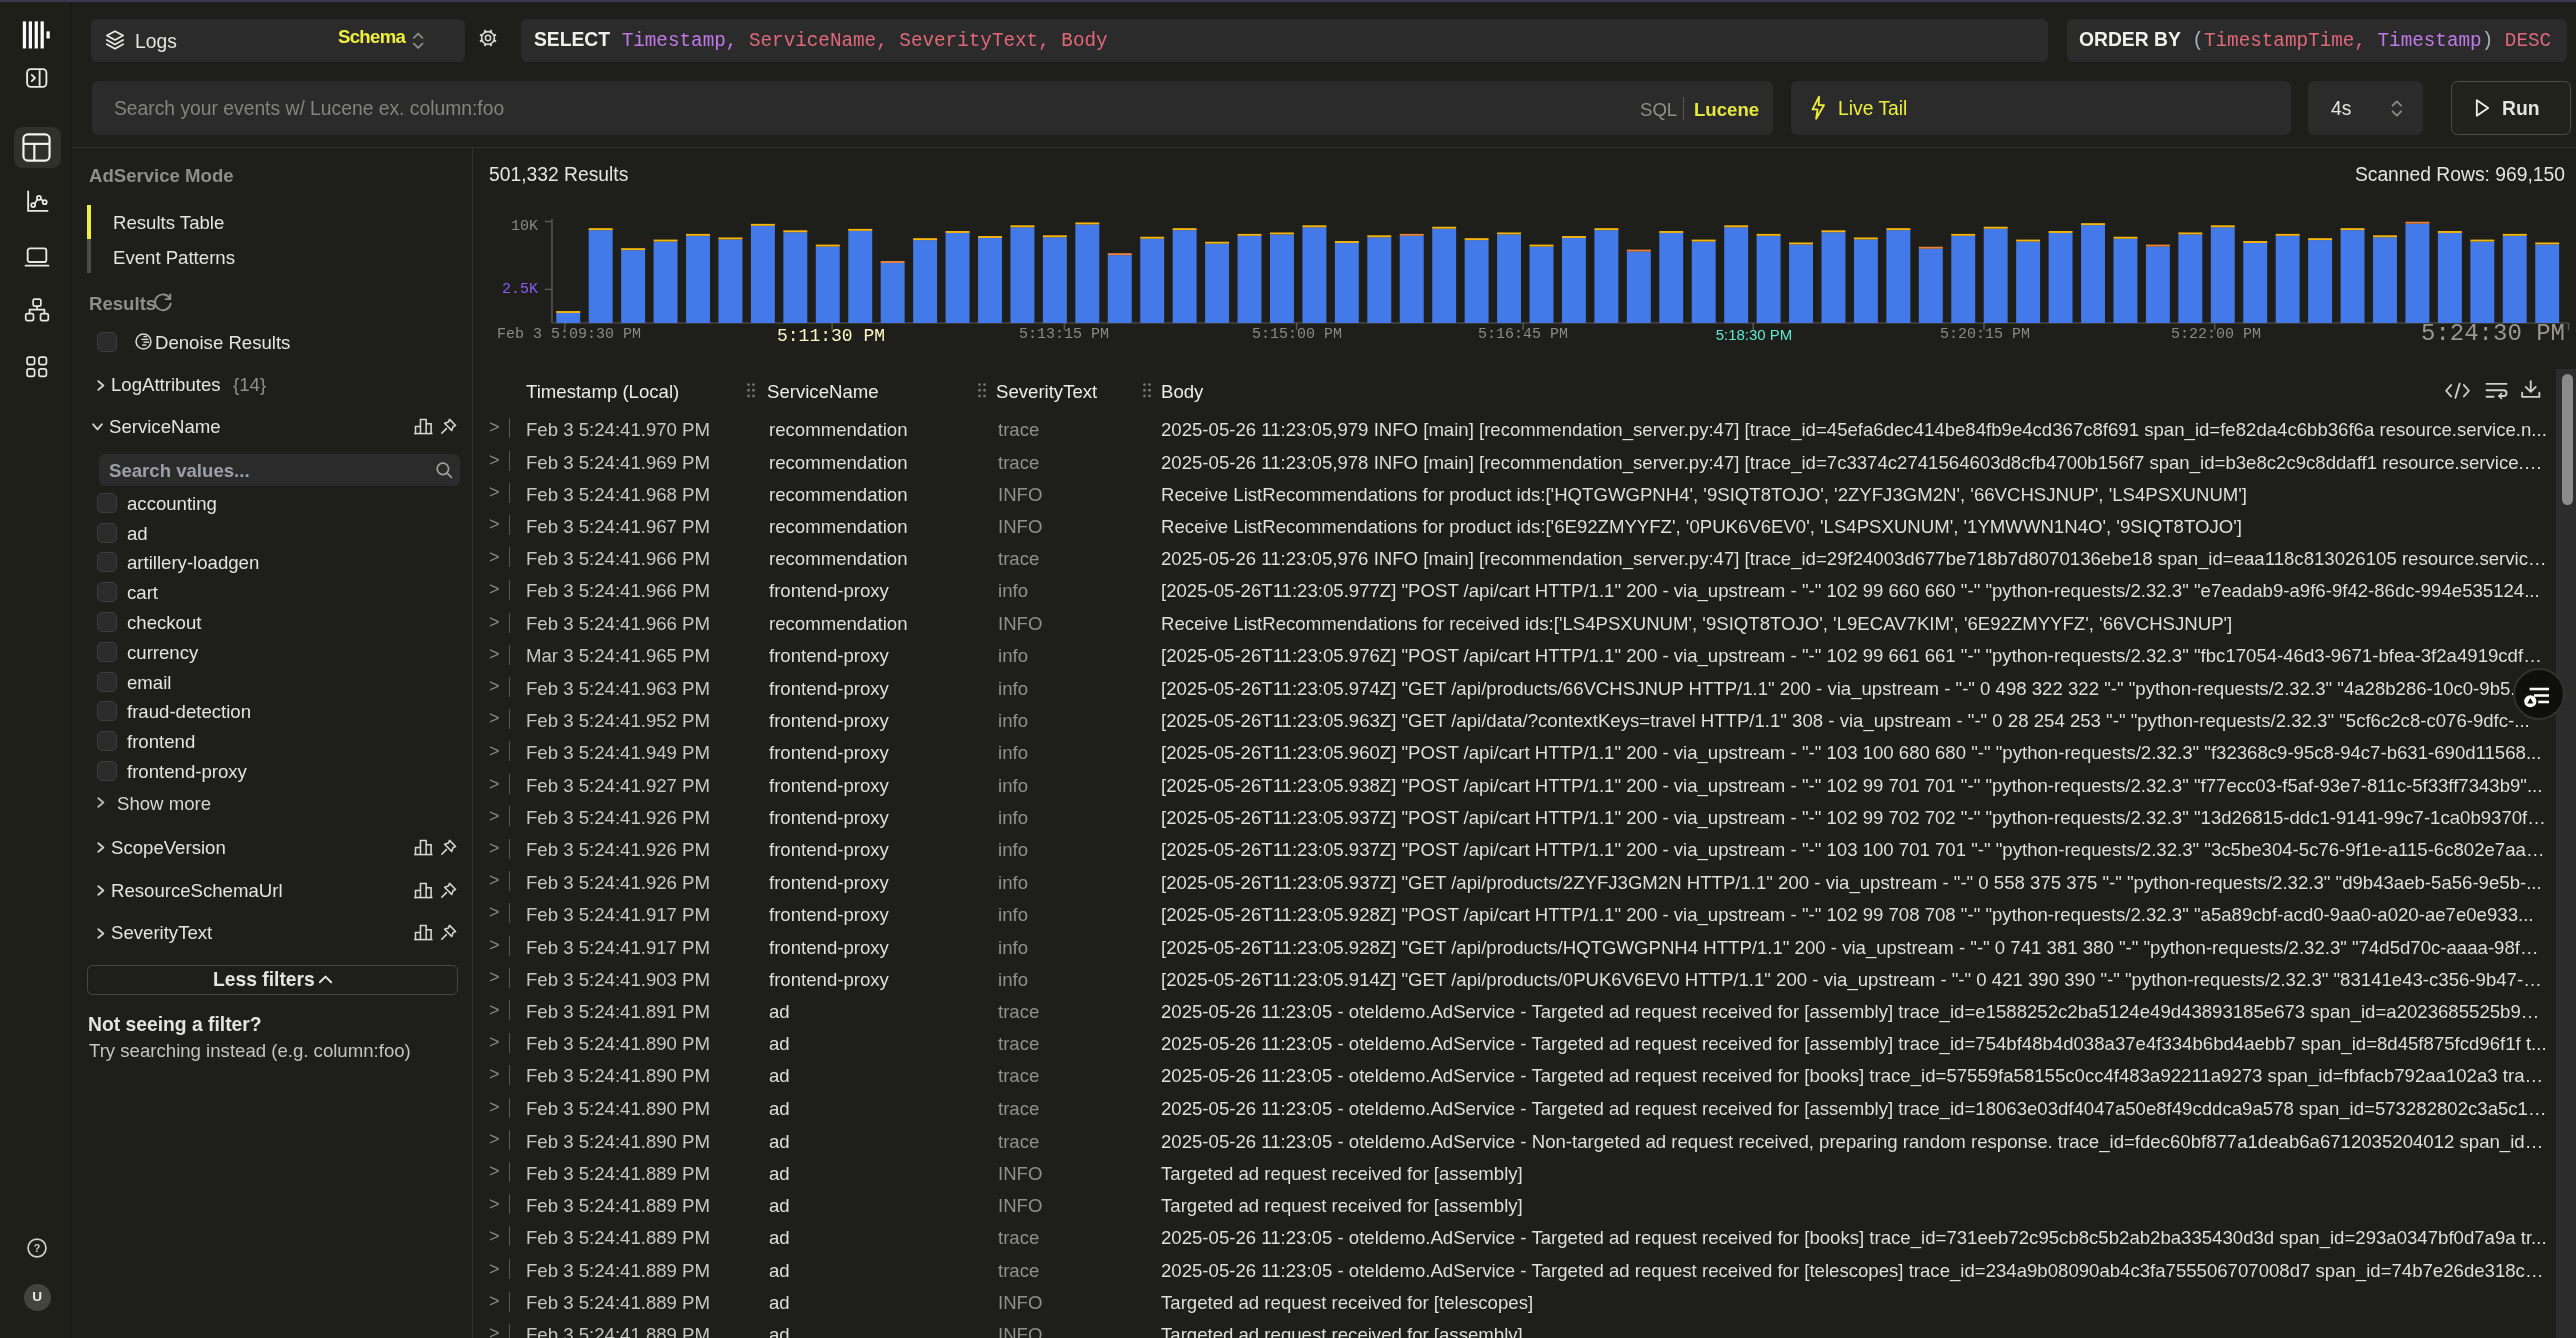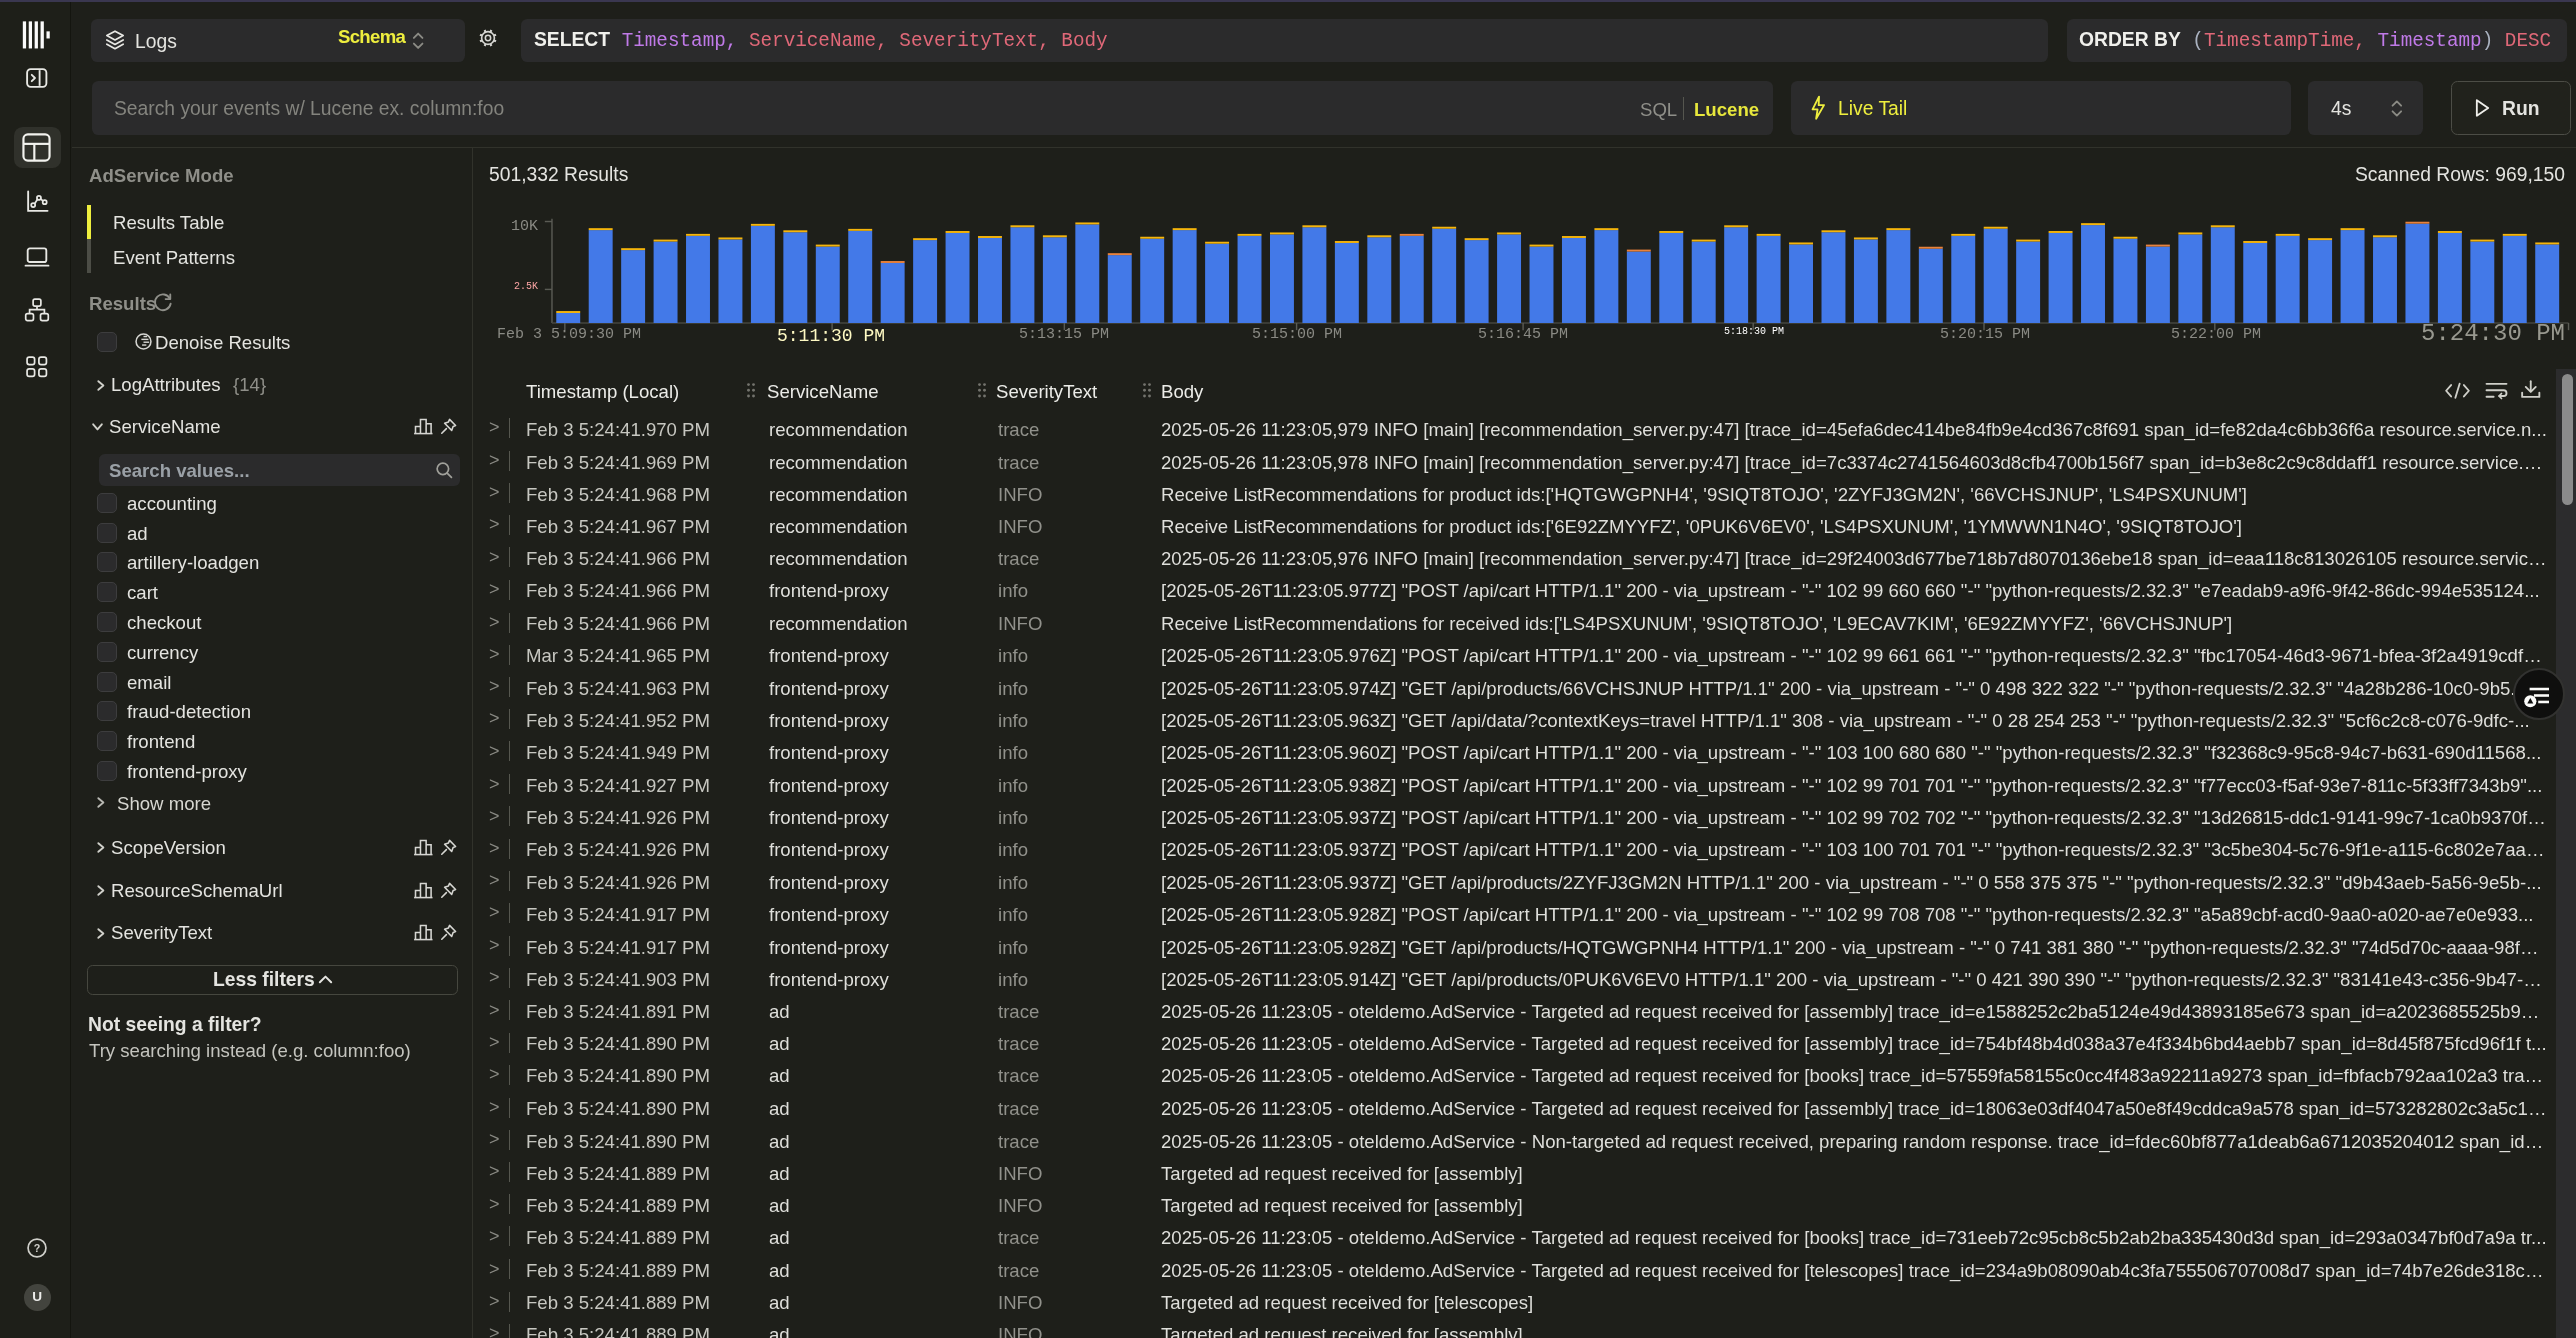--- a/index.html
+++ b/index.html
@@ -356,27 +356,27 @@
     <line x1="1162" y1="452" x2="1162" y2="462" stroke="#5a5b54" stroke-width="2"></line>
     <line x1="1487" y1="452" x2="1487" y2="462" stroke="#5a5b54" stroke-width="2"></line>
     <line x1="1812" y1="452" x2="1812" y2="462" stroke="#5a5b54" stroke-width="2"></line>
     <line x1="2129" y1="452" x2="2129" y2="462" stroke="#5a5b54" stroke-width="2"></line>
     <line x1="2451" y1="452" x2="2451" y2="462" stroke="#5a5b54" stroke-width="2"></line>
     <line x1="2774" y1="452" x2="2774" y2="462" stroke="#5a5b54" stroke-width="2"></line>
     <line x1="3097" y1="452" x2="3097" y2="462" stroke="#5a5b54" stroke-width="2"></line>
     <line x1="3592" y1="452" x2="3592" y2="462" stroke="#5a5b54" stroke-width="2"></line>
   </svg>
 <div style="position:absolute;white-space:nowrap;font-family:'Liberation Mono',monospace;font-size:15px;color:#8a8a84;left:538px;top:218px;transform:translateX(-100%)">10K</div>
-<div style="position:absolute;white-space:nowrap;font-family:'Liberation Mono',monospace;font-size:10px;color:#fca5a5;left:538px;top:281px;transform:translateX(-100%)">2.5K</div>
+<div style="position:absolute;white-space:nowrap;font-family:'Liberation Mono',monospace;font-size:15px;color:#8b5cf6;left:538px;top:281px;transform:translateX(-100%)">2.5K</div>
 <div style="position:absolute;white-space:nowrap;font-family:'Liberation Mono',monospace;font-size:15px;color:#8a8a84;left:497px;top:326px">Feb 3 5:09:30 PM</div>
 <div style="position:absolute;white-space:nowrap;font-family:'Liberation Mono',monospace;font-size:18px;color:#fef9c3;left:831px;top:326px;transform:translateX(-50%)">5:11:30 PM</div>
 <div style="position:absolute;white-space:nowrap;font-family:'Liberation Mono',monospace;font-size:15px;color:#8a8a84;left:1064px;top:326px;transform:translateX(-50%)">5:13:15 PM</div>
 <div style="position:absolute;white-space:nowrap;font-family:'Liberation Mono',monospace;font-size:15px;color:#8a8a84;left:1297px;top:326px;transform:translateX(-50%)">5:15:00 PM</div>
 <div style="position:absolute;white-space:nowrap;font-family:'Liberation Mono',monospace;font-size:15px;color:#8a8a84;left:1523px;top:326px;transform:translateX(-50%)">5:16:45 PM</div>
-<div style="position:absolute;white-space:nowrap;font-family:Liberation Mono, monospace;font-size:10px;color:#ffffff;left:1754px;top:326px;transform:translateX(-50%)">5:18:30 PM</div>
+<div style="position:absolute;white-space:nowrap;font-family:Liberation Sans, sans-serif;font-size:15px;color:#5eead4;left:1754px;top:326px;transform:translateX(-50%)">5:18:30 PM</div>
 <div style="position:absolute;white-space:nowrap;font-family:'Liberation Mono',monospace;font-size:15px;color:#8a8a84;left:1985px;top:326px;transform:translateX(-50%)">5:20:15 PM</div>
 <div style="position:absolute;white-space:nowrap;font-family:'Liberation Mono',monospace;font-size:15px;color:#8a8a84;left:2216px;top:326px;transform:translateX(-50%)">5:22:00 PM</div>
 <div style="position:absolute;white-space:nowrap;font-family:'Liberation Mono',monospace;font-size:24px;color:#98988f;left:2421px;top:320px">5:24:30 PM</div>
 <div class="t" style="left:526px;top:381px;color:#ececE8">Timestamp (Local)</div>
 <svg style="left:746px;top:381px" width="10" height="18.6" viewBox="0 0 14 26">
     <circle cx="3.5" cy="5" r="2" fill="#73736d"></circle>
     <circle cx="10.5" cy="5" r="2" fill="#73736d"></circle>
     <circle cx="3.5" cy="13" r="2" fill="#73736d"></circle>
     <circle cx="10.5" cy="13" r="2" fill="#73736d"></circle>
     <circle cx="3.5" cy="21" r="2" fill="#73736d"></circle>

